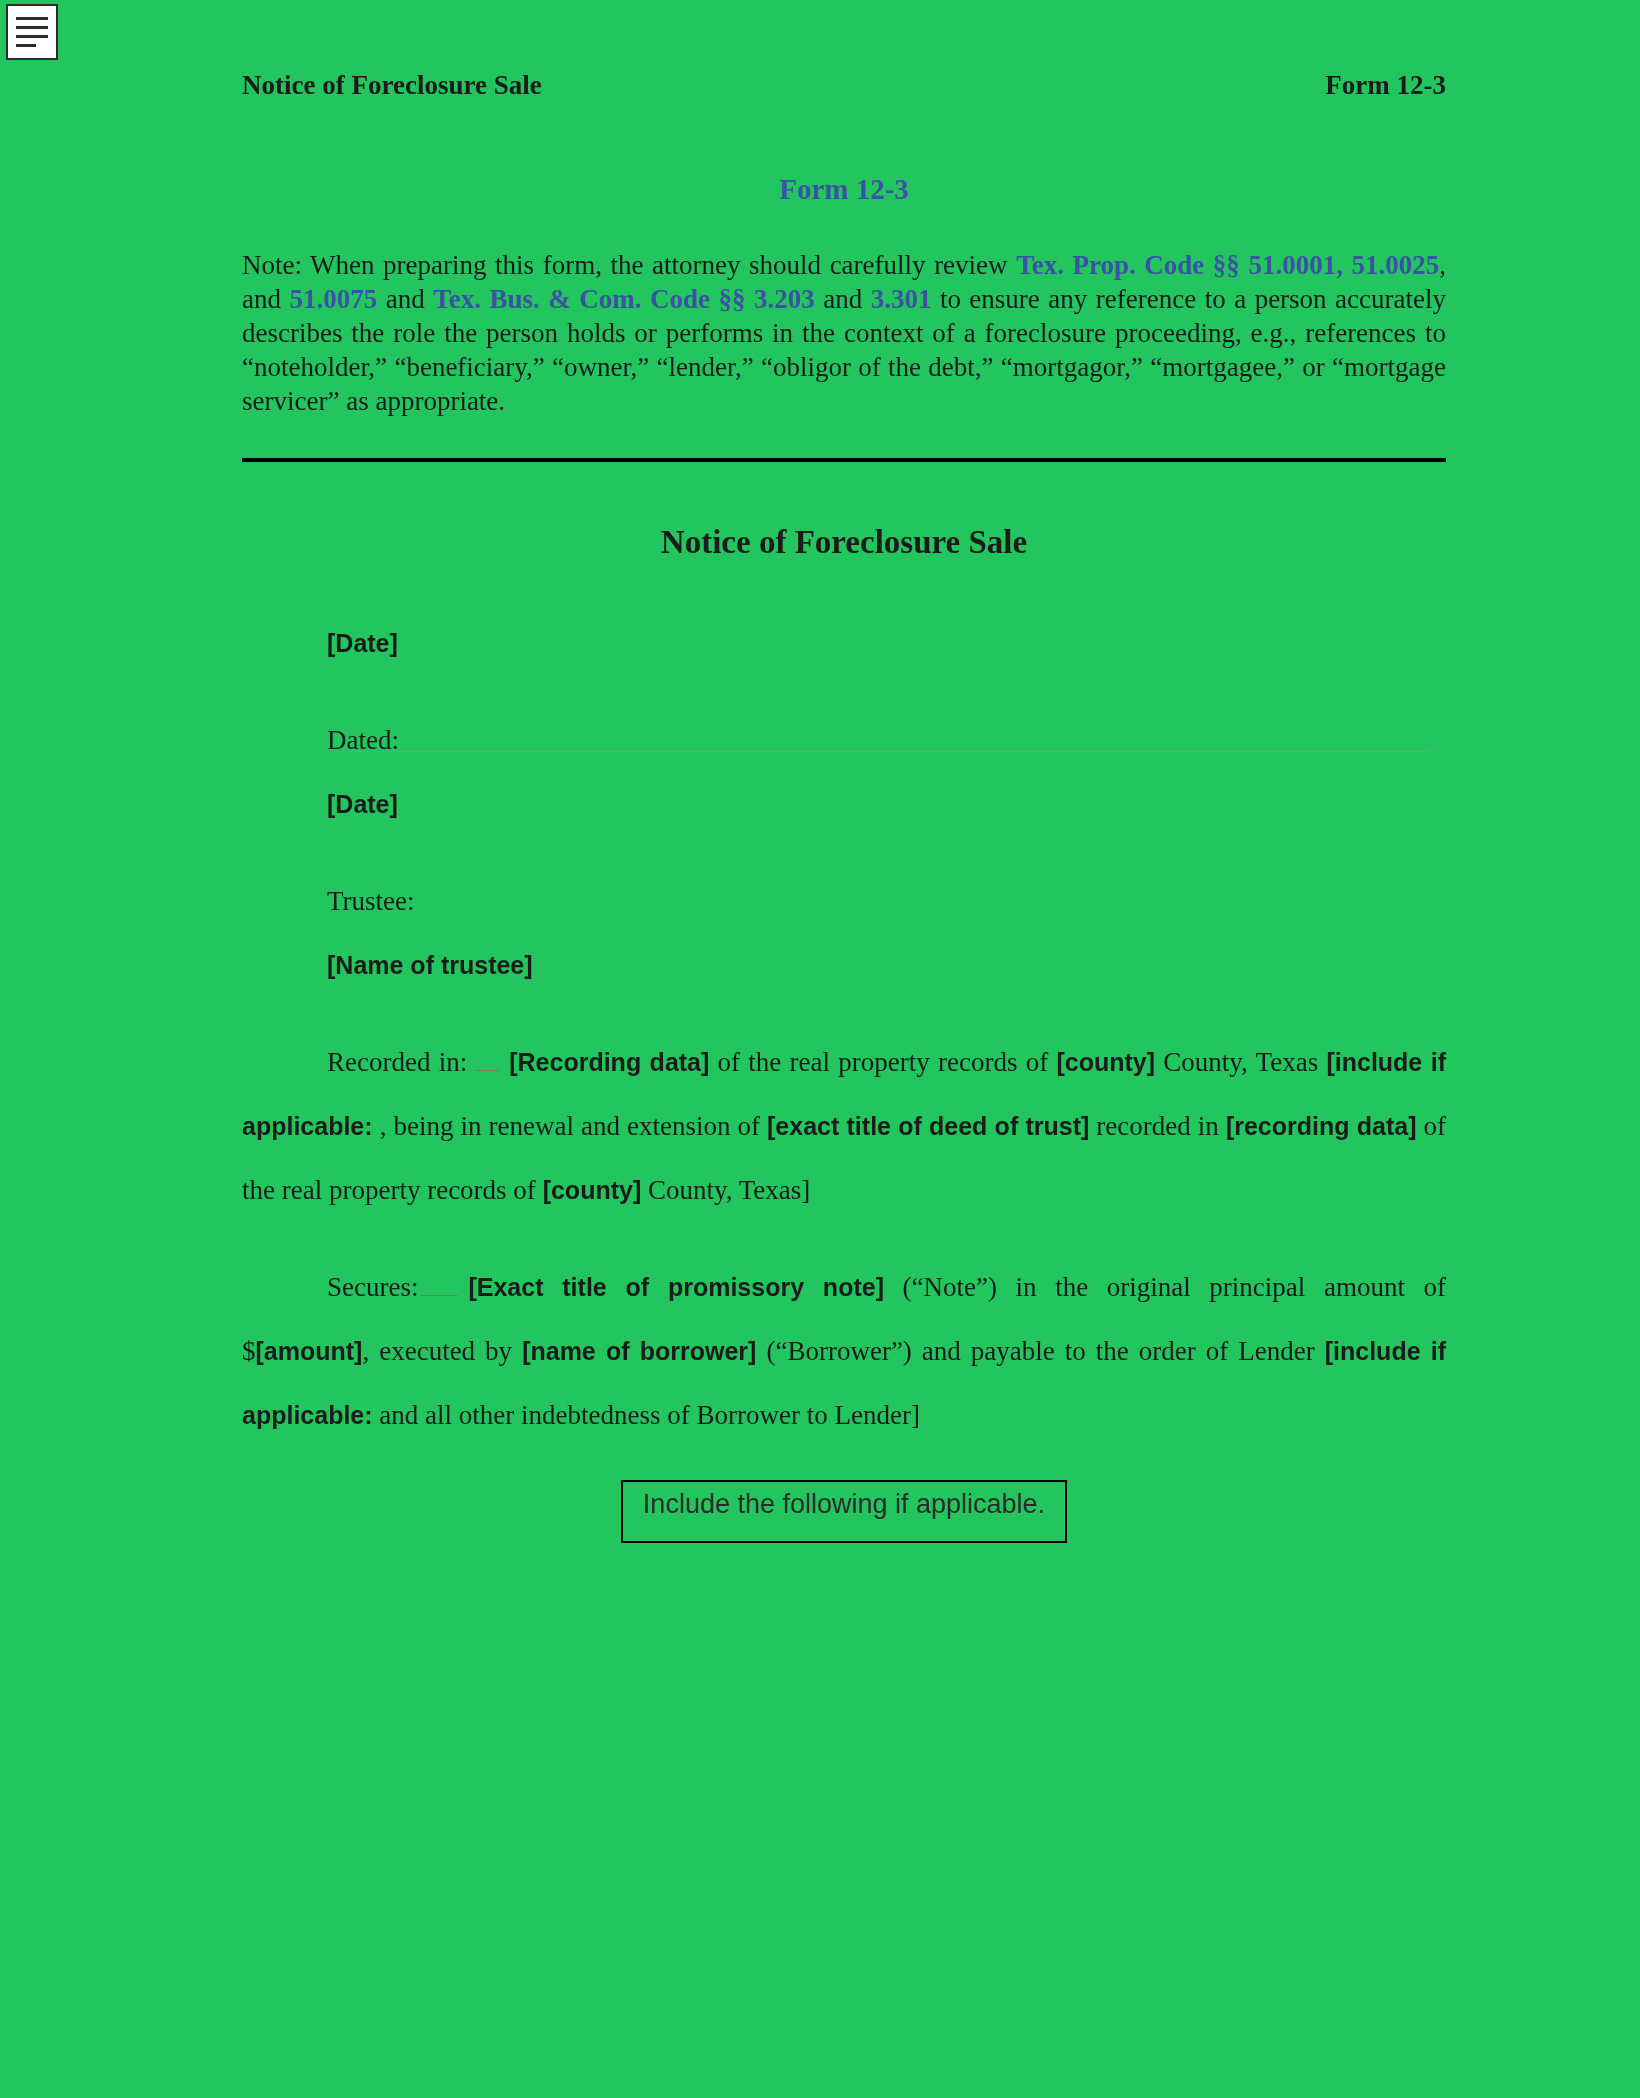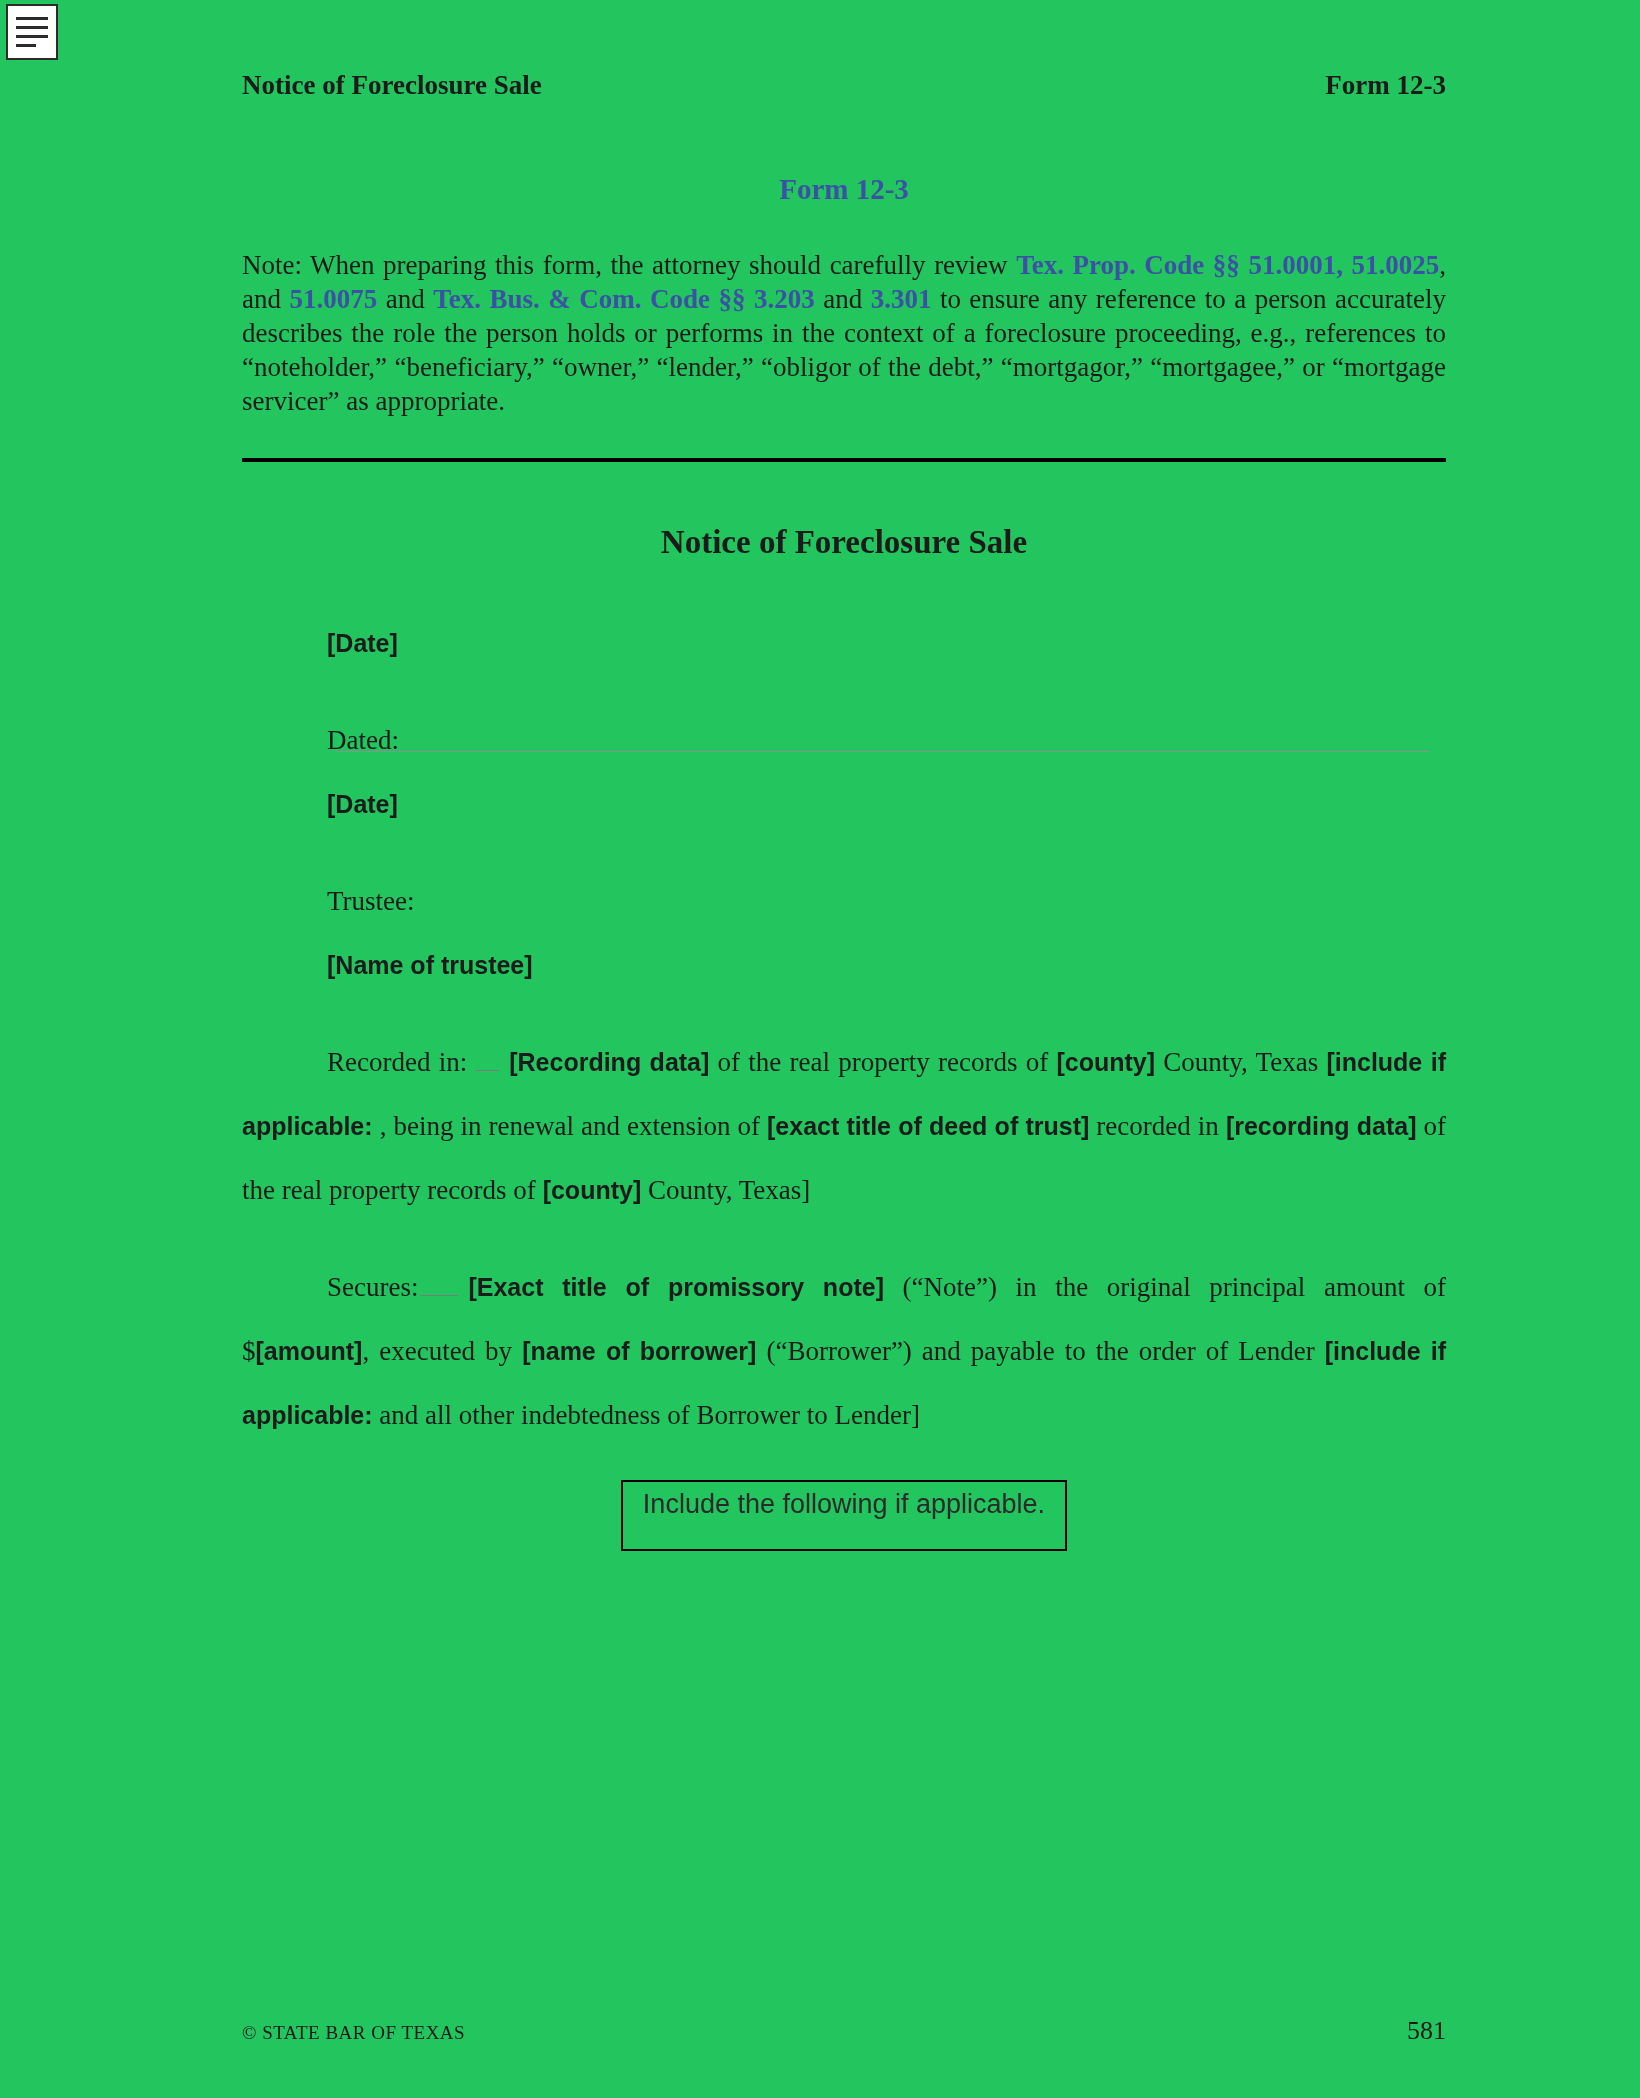--- a/index.html
+++ b/index.html
@@ -59,21 +59,21 @@
     text-indent:85px; line-height:64px; margin-bottom:33px; text-align:justify;
   }
   .blank {
     display:inline-block; border-bottom:1.5px solid #7a7a7a; height:4px;
   }
   .blank-a { width:24px; margin:0 10px 0 8px; }
   .blank-b { width:38px; margin:0 10px 0 2px; }
 
   .include-box {
     width:fit-content; margin:28px auto 0; border:2px solid #000;
-    padding:7px 20px 29px;
+    padding:7px 20px 21px;
     font-family:"Liberation Sans", sans-serif; font-size:27px; color:#2a2a2a;
   }
 
   .footer {
     position:absolute; left:242px; right:194px; bottom:52px;
     display:flex; justify-content:space-between; align-items:baseline;
   }
   .footer-left { font-size:19px; letter-spacing:0.5px; }
   .footer-right { font-size:26px; }
 </style>
@@ -130,18 +130,14 @@
 
       <p class="form-para"><span>Secures:</span><span class="blank blank-b"></span><span class="ph">[Exact title of promissory note]</span><span> (“Note”) in the original principal amount of $</span><span class="ph">[amount]</span><span>, executed by </span><span class="ph">[name of borrower]</span><span> (“Borrower”) and payable to the order of Lender </span><span class="ph">[include if applicable:</span><span> and all other indebtedness of Borrower to Lender]</span></p>
 
       <div class="include-box">
         <span>Include the following if applicable.</span>
       </div>
 
     </div>
   </div>
 
-  <div class="footer">
-    <span class="footer-left">© STATE BAR OF TEXAS</span>
-    <span class="footer-right">581</span>
-  </div>
 
 </div>
 
 </body></html>

